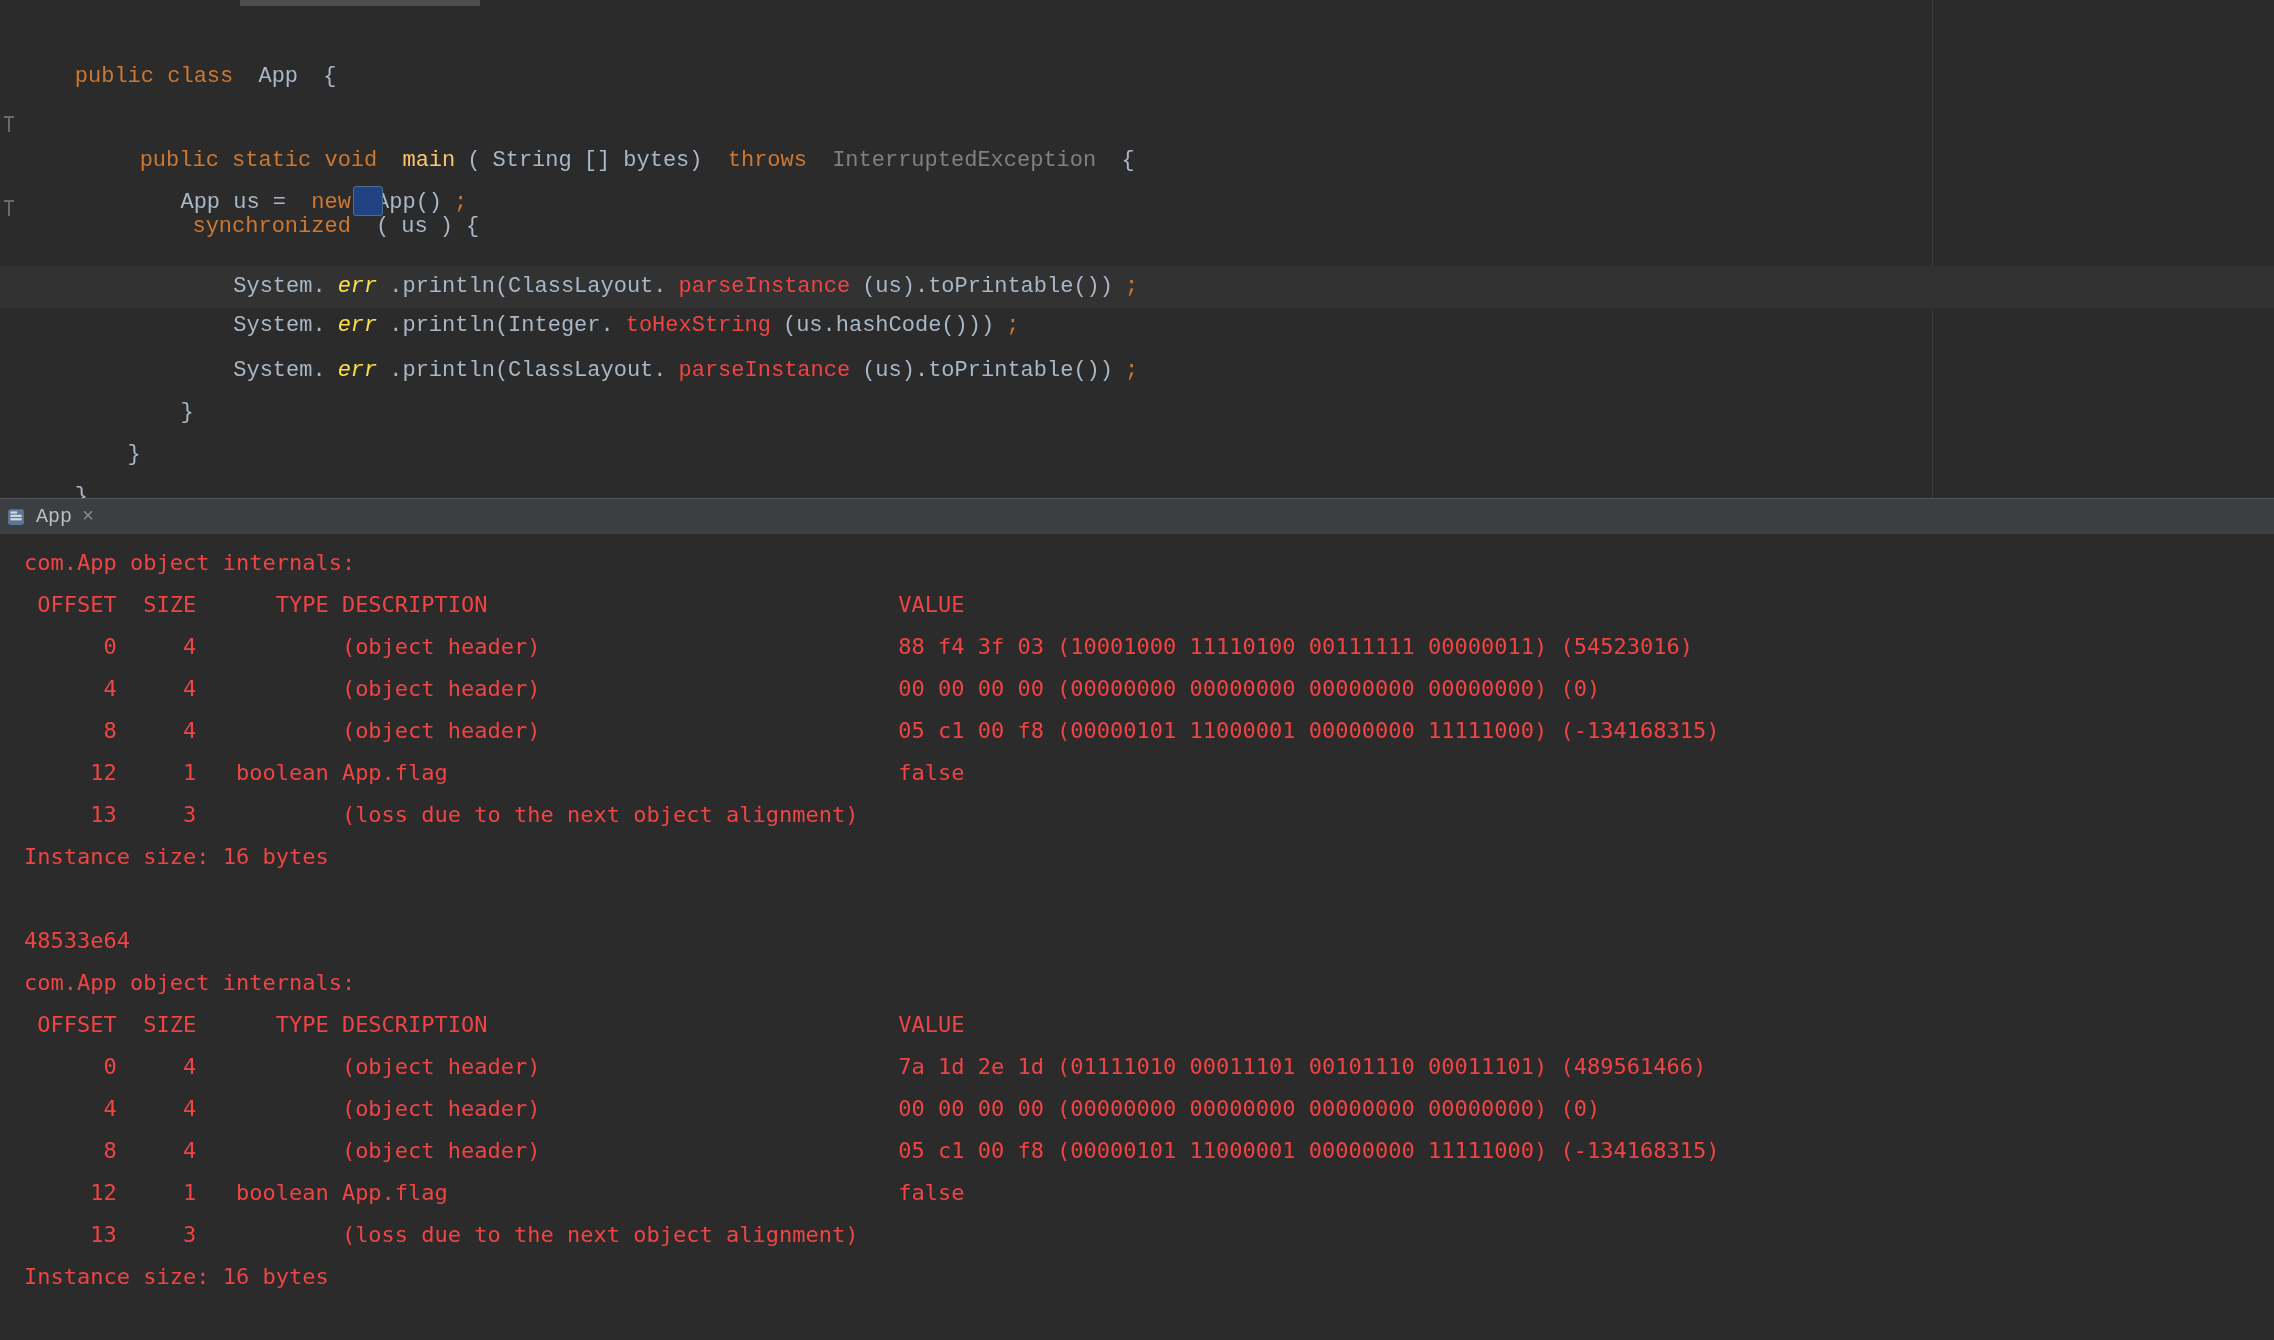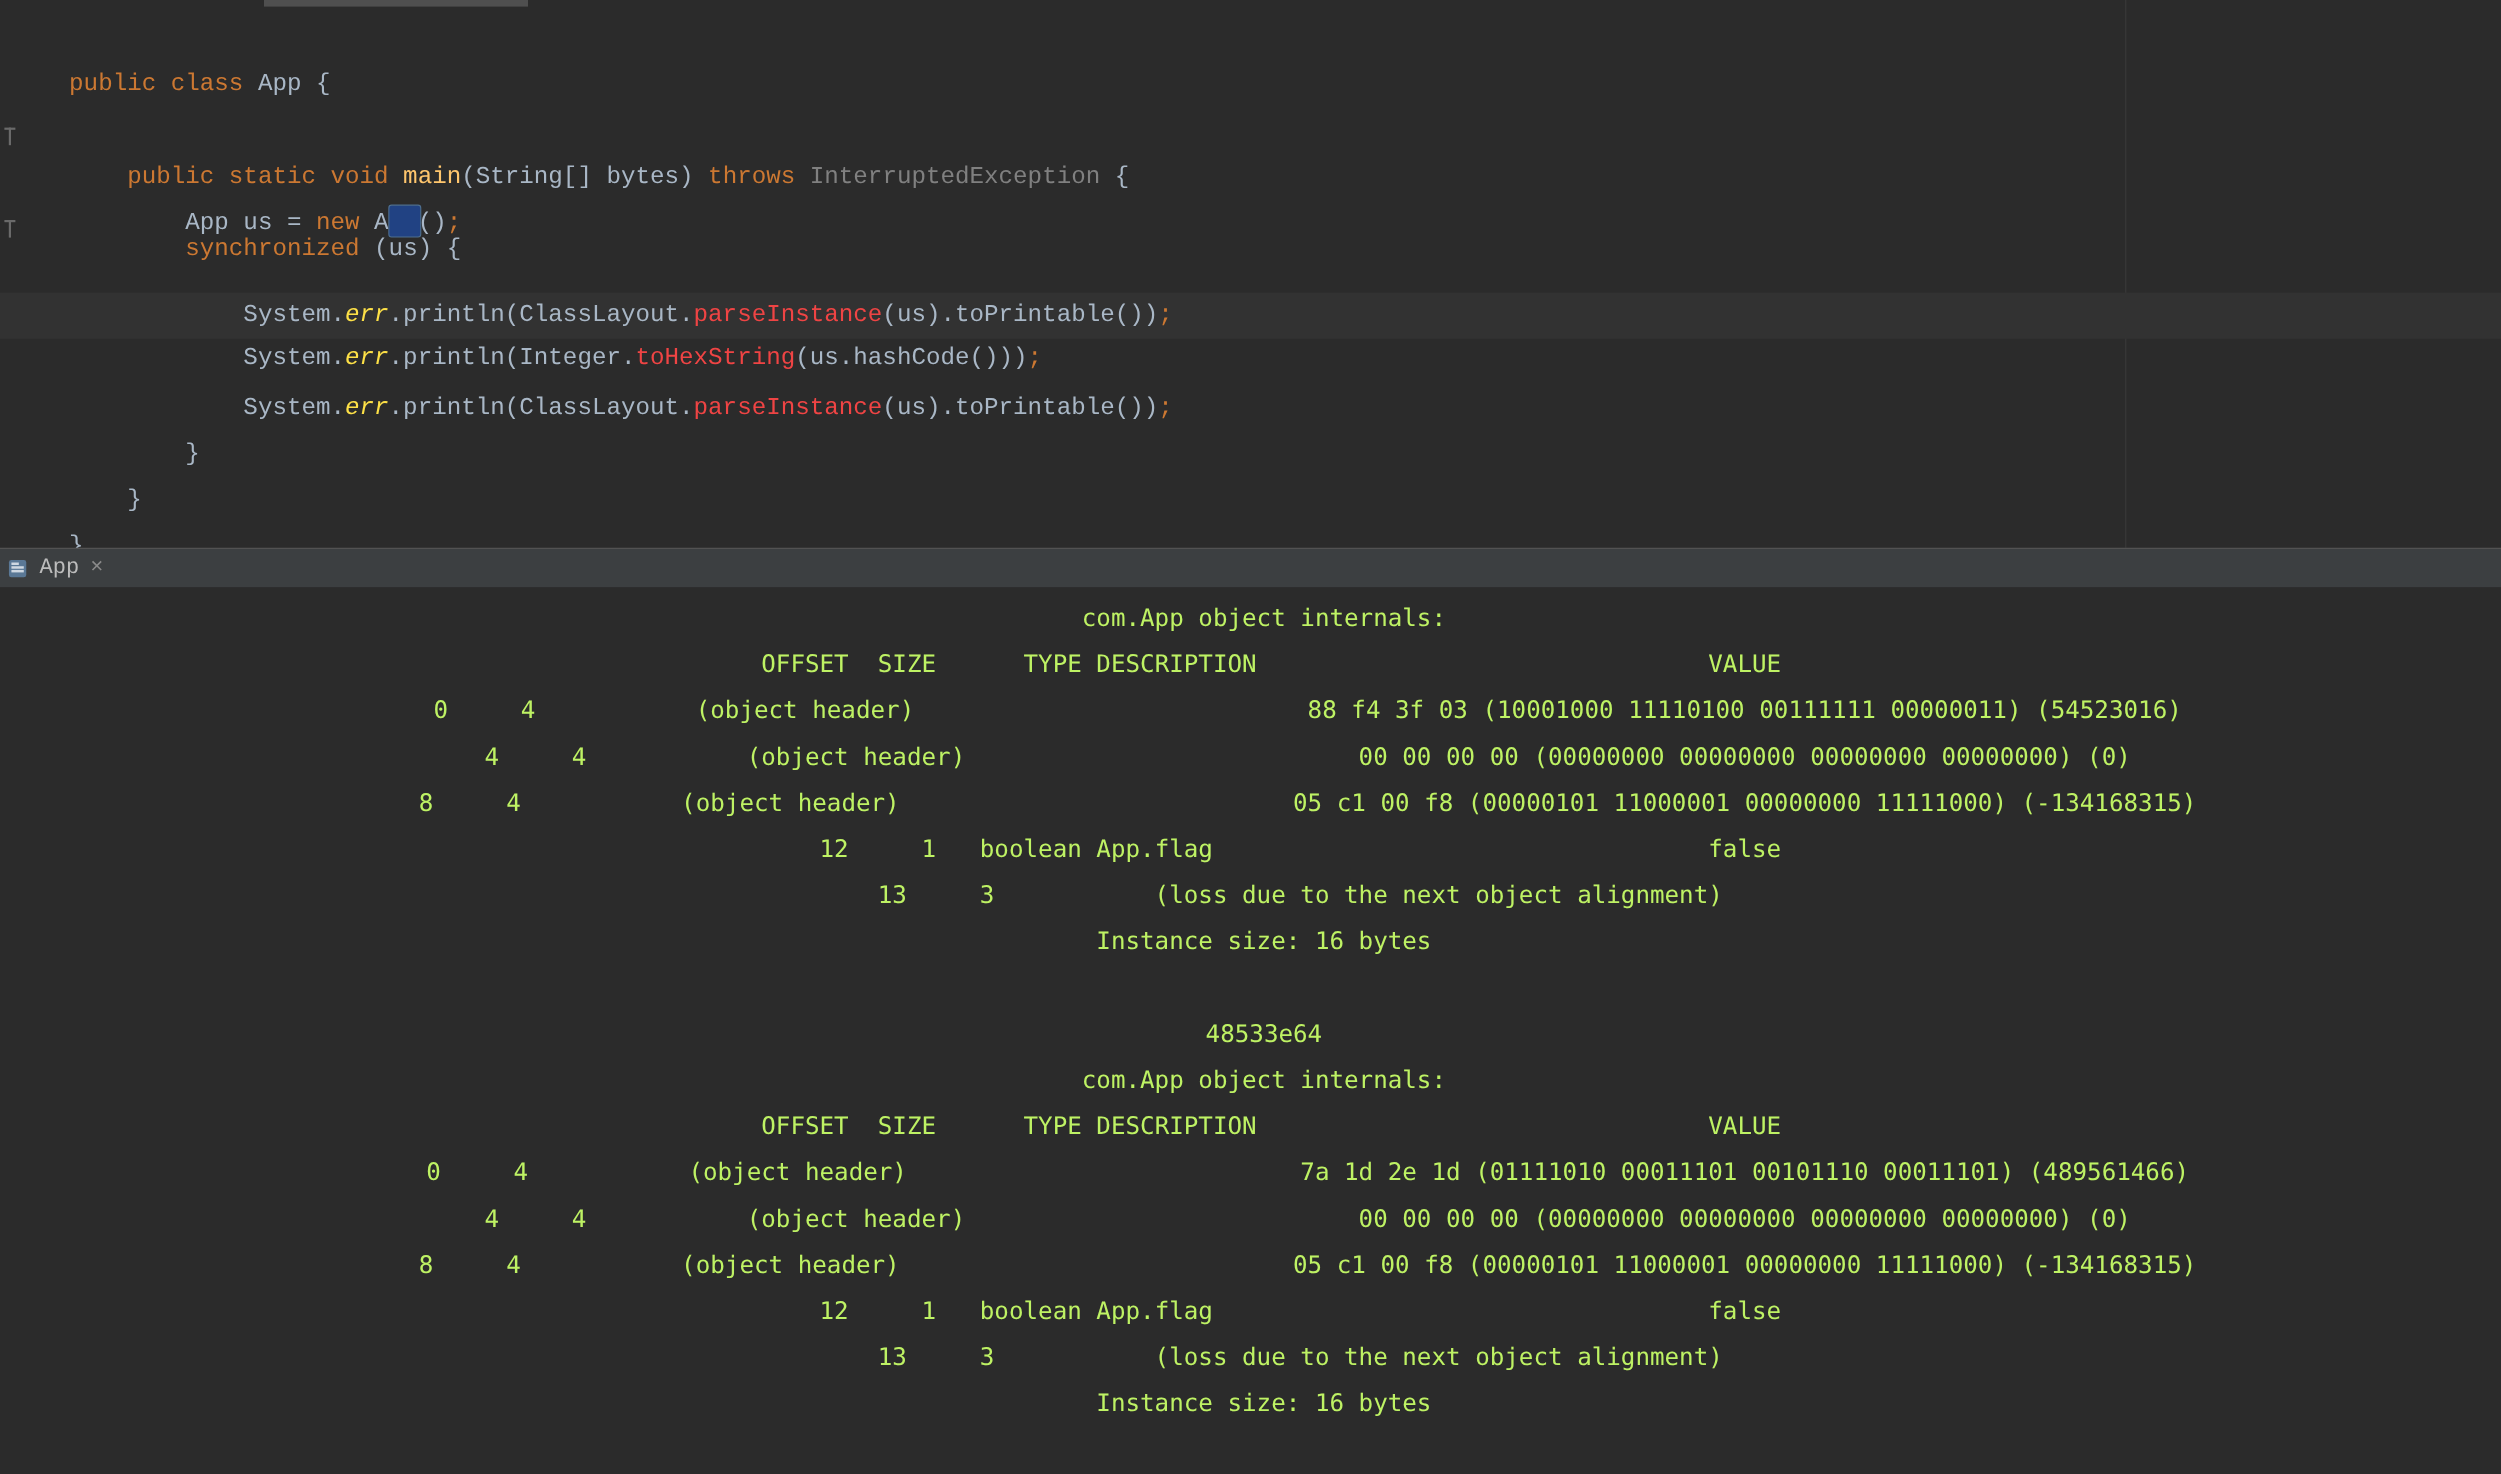--- a/index.html
+++ b/index.html
@@ -1,19 +1,19 @@
 <!DOCTYPE html>
 <html><head>
 <meta charset="utf-8">
 <style>
   * { margin:0; padding:0; box-sizing:border-box; }
   html,body { width:2274px; height:1340px; background:#2b2b2b; font-family:Menlo,Consolas,"Liberation Mono",monospace; font-size:22px; overflow:hidden; }
   .editor { position:relative; width:100%; height:498px; background:#2b2b2b; }
   .code-line { position:absolute; left:10px; height:42px; line-height:42px; white-space:pre; color:#a9b7c6; }
-  .code-line span { white-space:pre; }
+  .code-line span { white-space:pre;margin-left:12px; }
   .kw   { color:#cc7832; }
   .cls  { color:#a9b7c6; }
   .mth  { color:#ffc66d; }
   .mthi { color:#ef4444; }
   .fldi { color:#fde047; font-style:italic; }
   .par  { color:#808080; }
   .punc { color:#a9b7c6; }
   .hl-line { position:absolute; left:0; right:0; height:42px; background:#323232; }
   .sel-box { position:absolute; width:30px; height:30px; background:#214283; border:1px solid #4e6f8f; border-radius:3px; }
   .editor-right-margin { position:absolute; top:0; bottom:0; width:1px; background:#3a3a3a; left:1932px; }
@@ -22,21 +22,21 @@
   .gutter-fold::before { content:""; position:absolute; left:0; top:0; width:10px; height:2px; background:#6a6a6a; }
   .gutter-fold::after  { content:""; position:absolute; left:4px; top:0; width:2px; height:16px; background:#6a6a6a; }
 
   .tab-bar { position:relative; width:100%; height:36px; background:#3c3f41; border-top:1px solid #555555; display:flex; align-items:center; padding-left:6px; }
   .run-glyph { width:20px; height:20px; margin-right:10px; display:flex; align-items:center; justify-content:center; }
   .run-glyph svg { width:18px; height:18px; }
   .tab-label { color:#bcbcbc; font-size:20px; line-height:36px; }
   .tab-close { color:#8a8a8a; margin-left:10px; font-size:20px; line-height:36px; }
 
   .console { position:relative; width:100%; height:806px; background:#2b2b2b; padding:8px 0 0 24px; }
-  .console-line { height:42px; line-height:42px; white-space:pre; color:#bef264; font-family:Menlo,Consolas,monospace; font-size:22px;text-align:center; }
+  .console-line { height:42px; line-height:42px; white-space:pre; color:#ef4444; font-family:Menlo,Consolas,monospace; font-size:22px; }
 </style>
 </head>
 <body>
 
 <div class="editor">
   <div class="gutter-tab"></div>
   <div class="editor-right-margin"></div>
   <div class="hl-line" style="top:266px"></div>
 
   <div class="gutter-fold" style="top:116px"></div>

